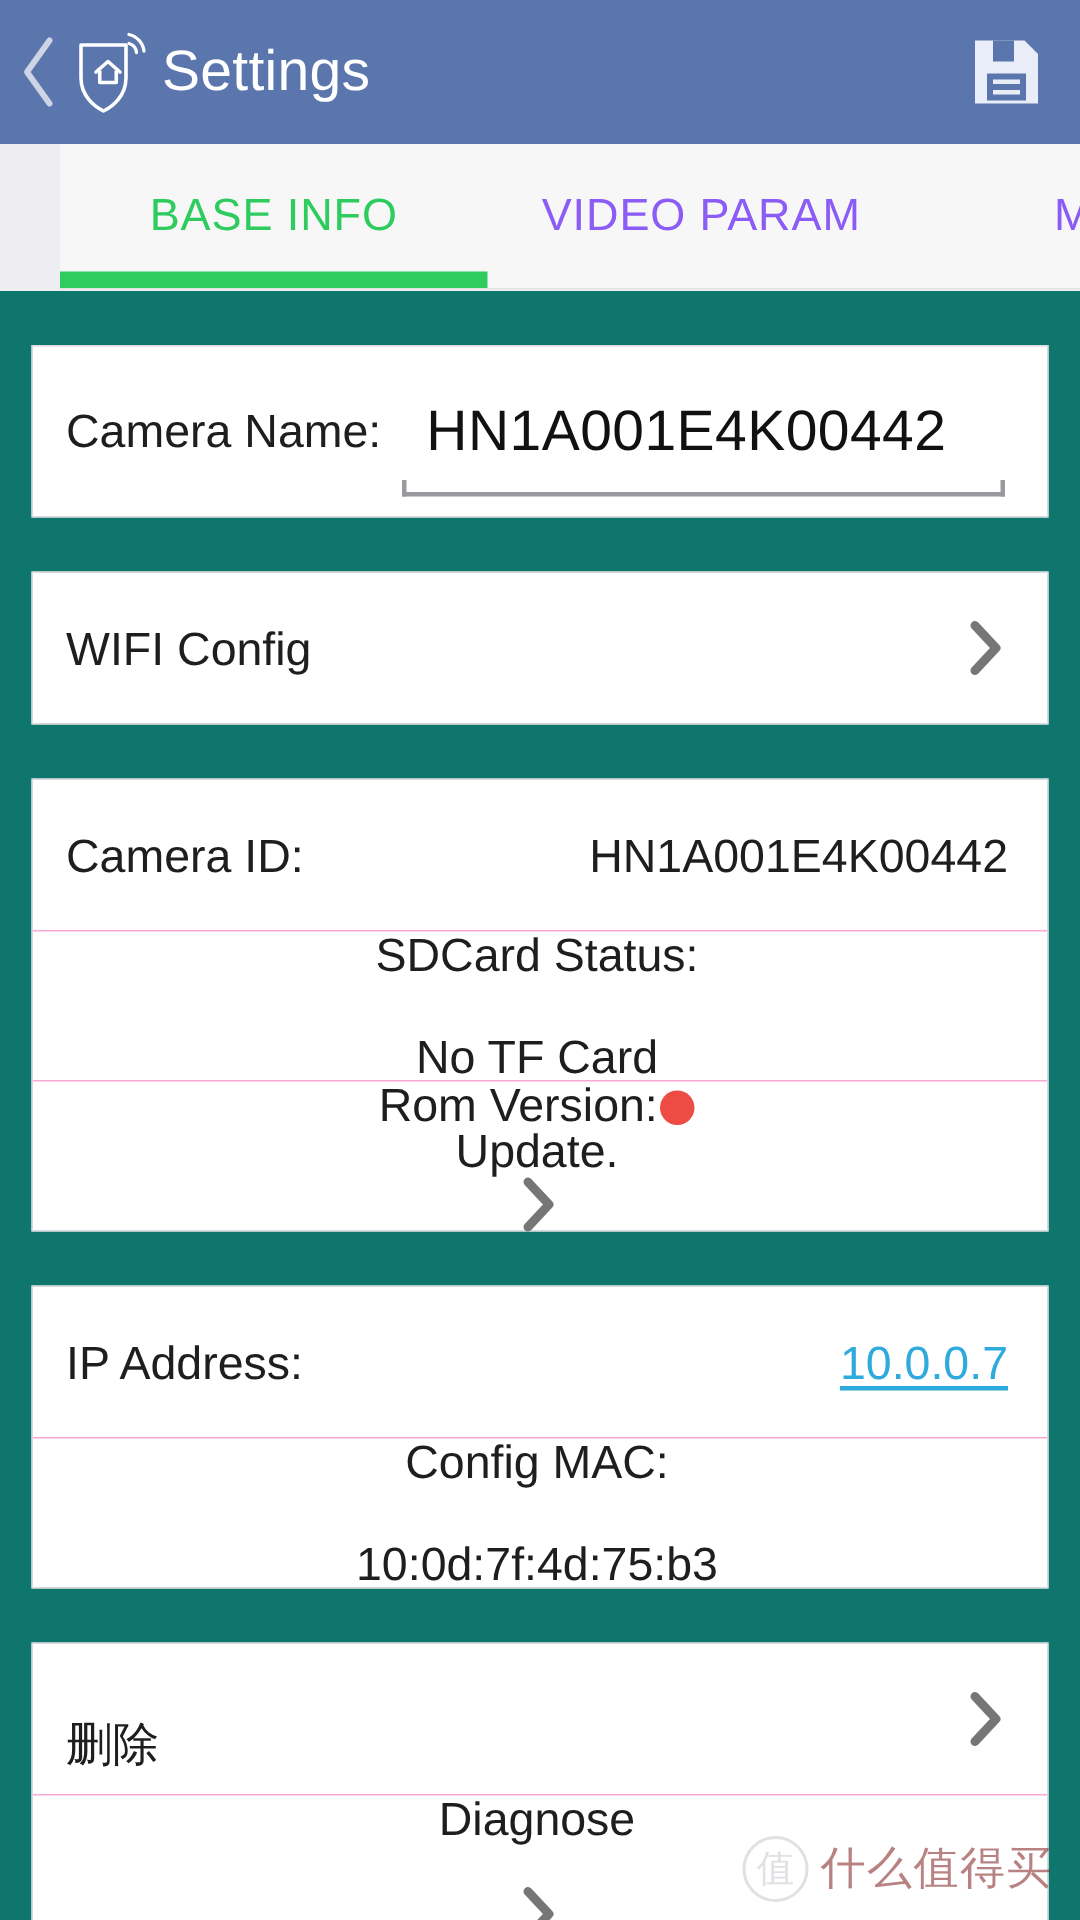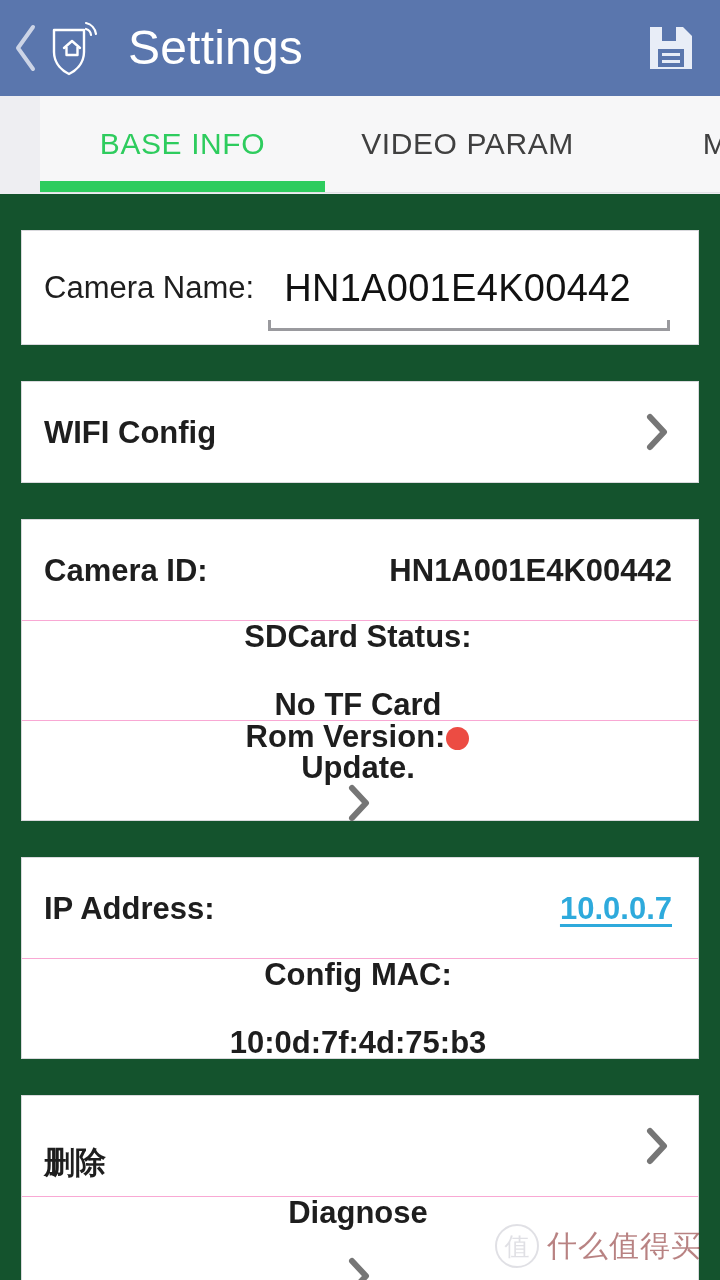--- a/index.html
+++ b/index.html
@@ -48,23 +48,23 @@
     flex: 0 0 auto;
     margin-left: 2px;
     display: flex;
     align-items: center;
     justify-content: center;
   }
   .brand-logo svg { display: block; }
 
   .appbar-title {
     color: #ffffff;
-    font-size: 48px;
+    font-size: 38px;
     font-weight: 400;
-    margin-left: 28px;
+    margin-left: 8px;
     letter-spacing: 0.2px;
     line-height: 1;
     white-space: nowrap;
   }
 
   .appbar-spacer { flex: 1 1 auto; }
 
   .save-btn {
     width: 54px;
     height: 54px;
@@ -90,21 +90,21 @@
   .tab {
     flex: 0 0 285px;
     display: flex;
     align-items: center;
     justify-content: center;
     position: relative;
     box-sizing: border-box;
   }
   .tab-label {
     font-size: 30px;
-    color: #404040;
+    color: #8b5cf6;
     letter-spacing: 0.6px;
     white-space: nowrap;
     line-height: 1;
   }
   .tab.active .tab-label { color: #2ecc5e; }
   .tab-underline {
     position: absolute;
     left: 0;
     bottom: 0;
     width: 100%;
@@ -112,31 +112,31 @@
     background: #2ecc5e;
   }
 
   
   .content {
     position: absolute;
     top: 194px;
     left: 0;
     width: 720px;
     bottom: 0;
-    background: #14532d;
+    background: #0f766e;
     overflow: hidden;
   }
 
   .card {
     margin: 0 21px 0 21px;
     background: #ffffff;
     border: 1px solid #d9d9dd;
     box-sizing: border-box;
   }
-  .card-gap-36 { margin-top: 36px; font-weight: bold; }
+  .card-gap-36 { margin-top: 36px; }
   .card-gap-first { margin-top: 36px; }
 
   .row {
     position: relative;
     display: flex;
     align-items: center;
     height: 100px;
     padding: 0 26px 0 22px;
     box-sizing: border-box;
   }

